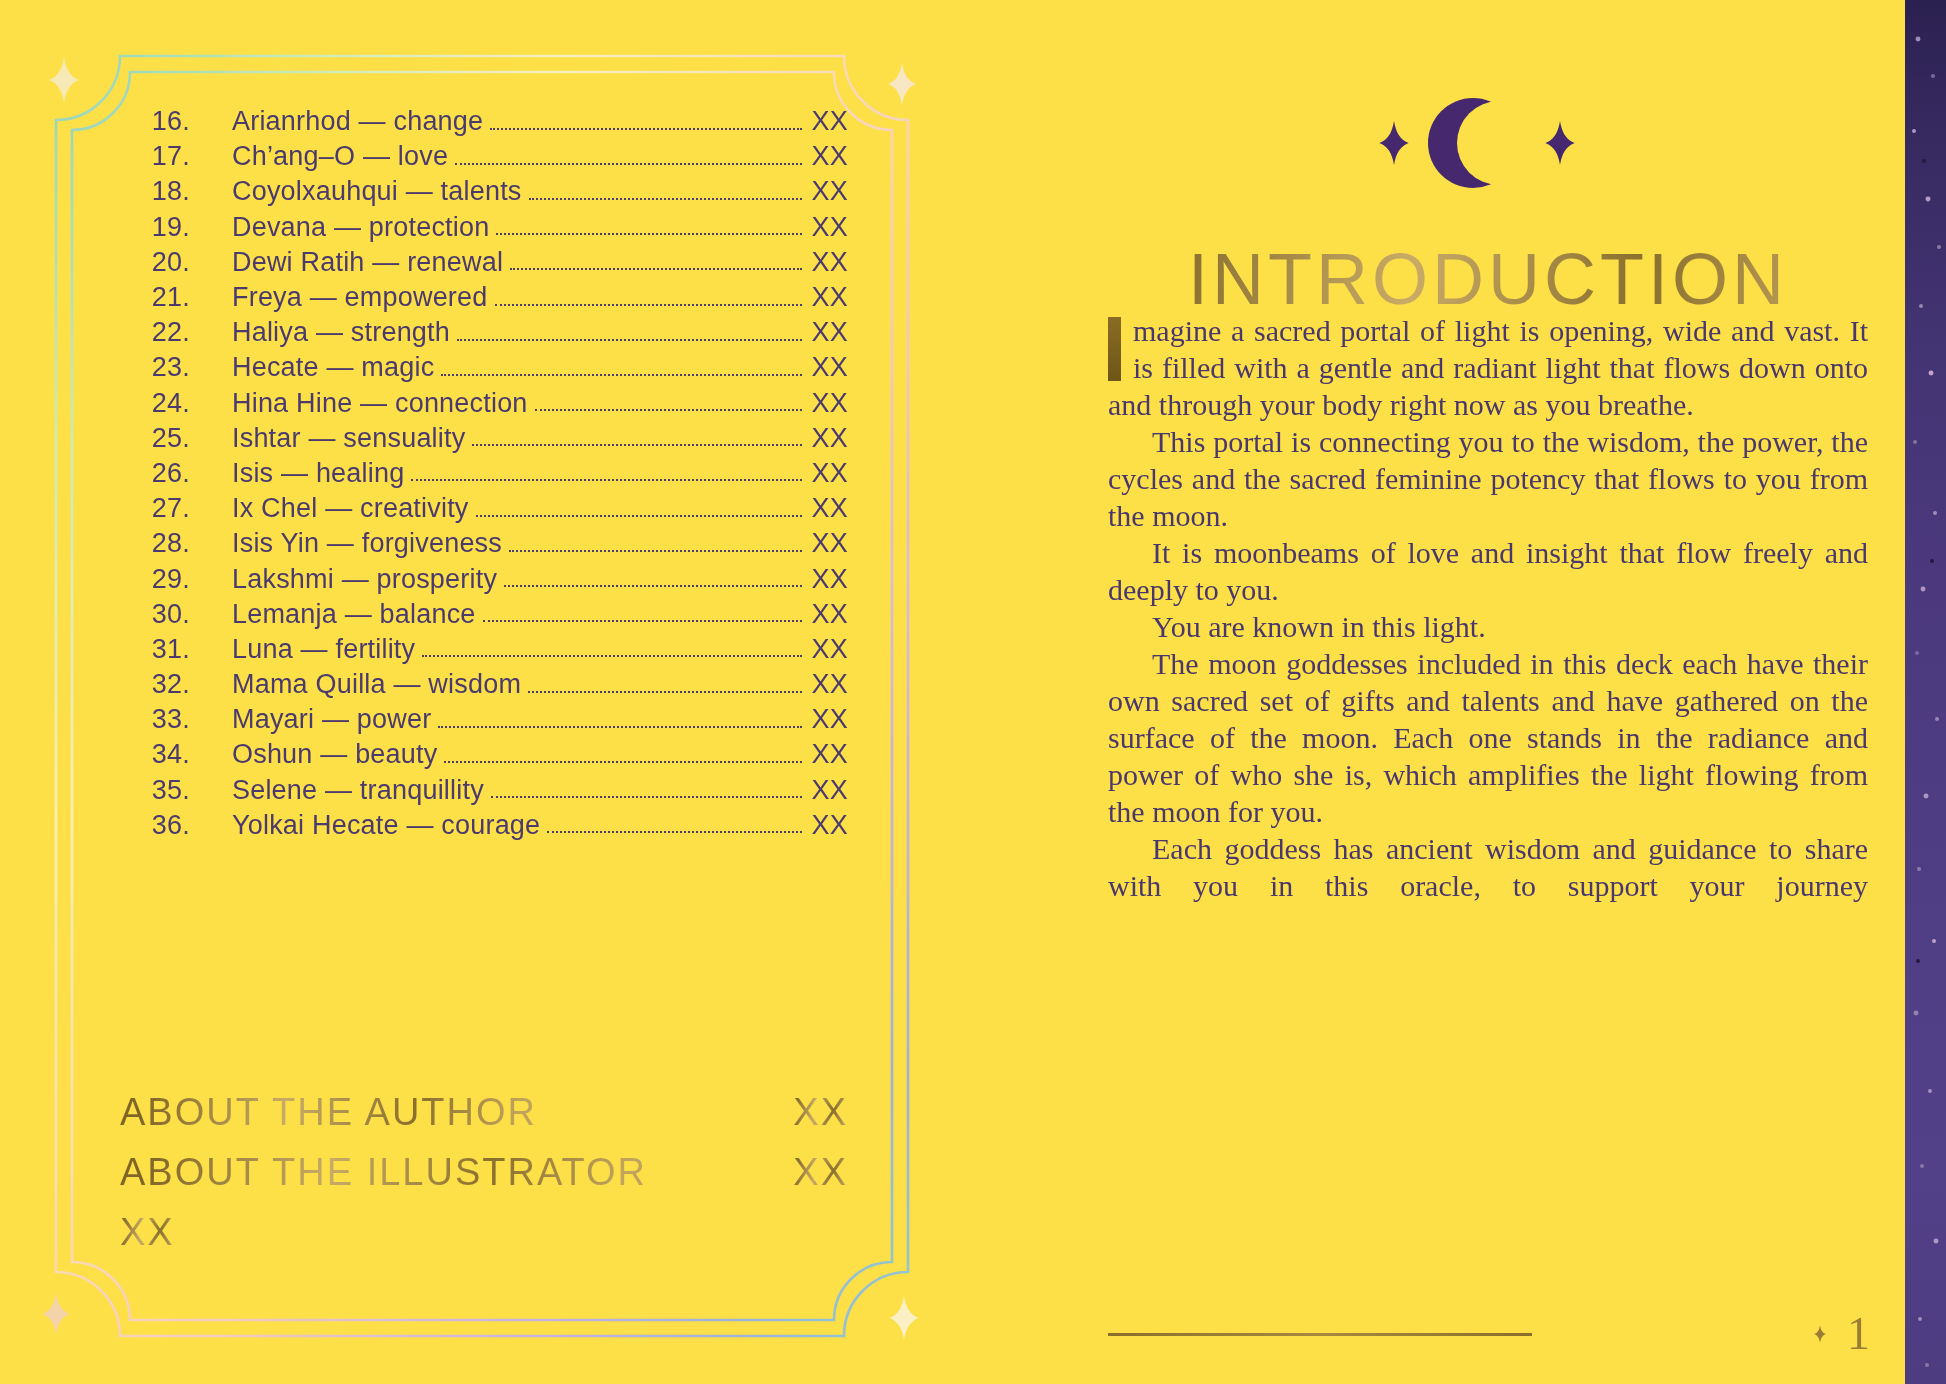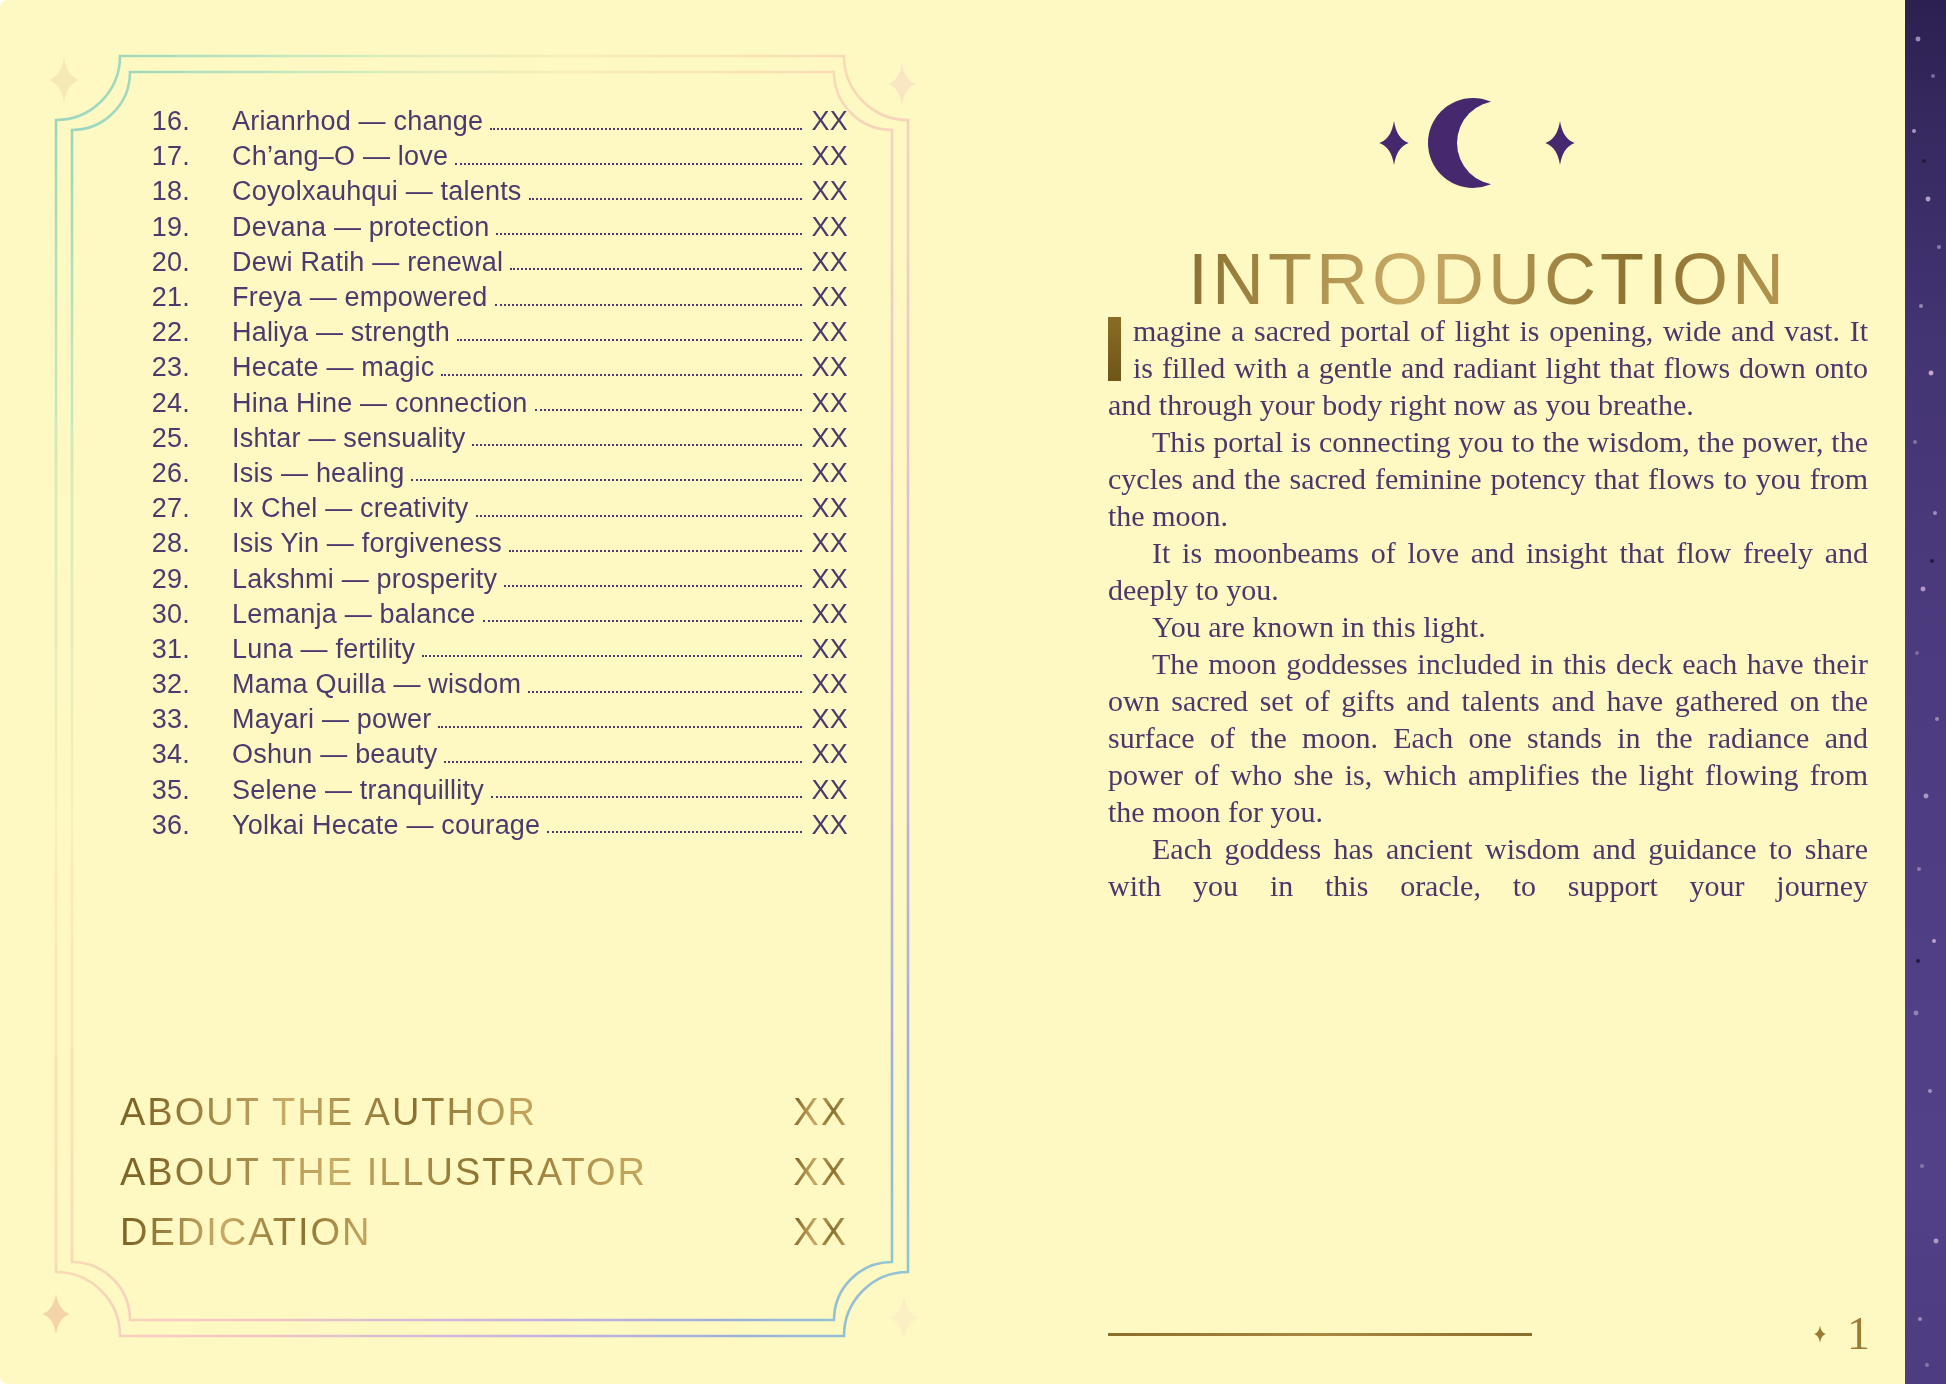--- a/index.html
+++ b/index.html
@@ -1,17 +1,17 @@
 <!DOCTYPE html>
 <html><head>
 <meta charset="utf-8">
 <style>
   html,body{margin:0;padding:0;background:#ffffff;}
   body{width:1946px;height:1384px;overflow:hidden;font-family:"Liberation Sans",sans-serif;}
-  #app{position:relative;width:1946px;height:1384px;background:#fef9c3;border-radius:7px;}
+  #app{position:relative;width:1946px;height:1384px;background:#fde047;}
 
   
   #frame-svg{position:absolute;left:28px;top:30px;width:910px;height:1330px;}
 
   .toc{position:absolute;left:130px;top:104px;width:718px;}
   .toc-row{display:flex;align-items:center;height:35.2px;color:#4b3a6e;
            font-size:27px;letter-spacing:.2px;}
   .toc-num{width:60px;text-align:right;flex:0 0 auto;}
   .toc-title{margin-left:42px;white-space:nowrap;flex:0 0 auto;}
   .leader{flex:1 1 auto;min-width:24px;border-bottom:2.5px dotted #4b3a6e;
@@ -250,21 +250,20 @@
     <span class="gold-text">ABOUT THE AUTHOR</span>
     <span class="gold-text">XX</span>
   </div>
 
   <div class="bm-row">
     <span class="gold-text">ABOUT THE ILLUSTRATOR</span>
     <span class="gold-text">XX</span>
   </div>
 
   <div class="bm-row">
-    <span class="gold-text">DEDICATION</span>
     <span class="gold-text">XX</span>
   </div>
 </div>
   </section>
 
   <section>
 
     <svg id="moon-svg" viewBox="0 0 200 114" aria-hidden="true">
       <defs>
         <mask id="crescent-cut">

